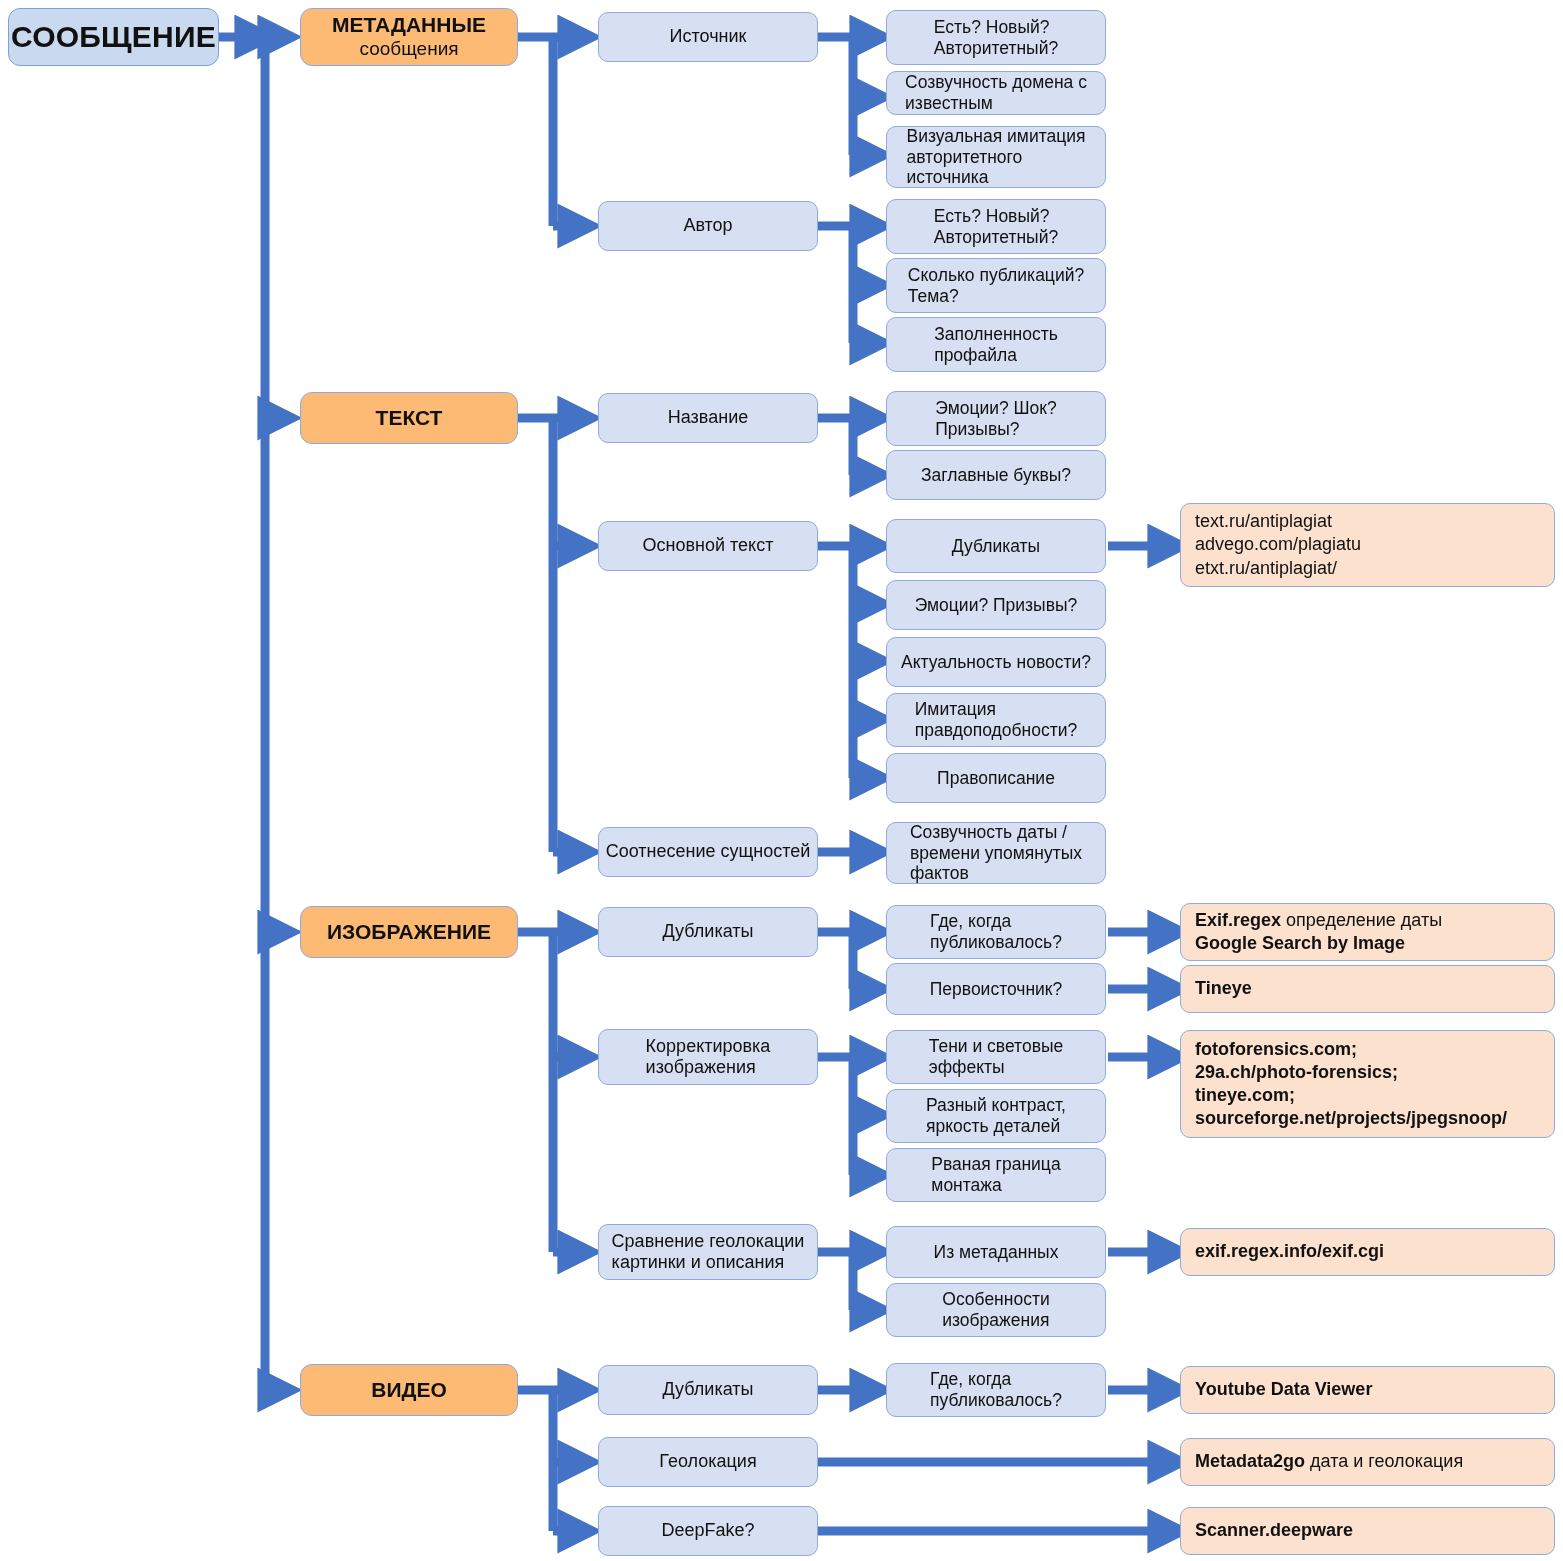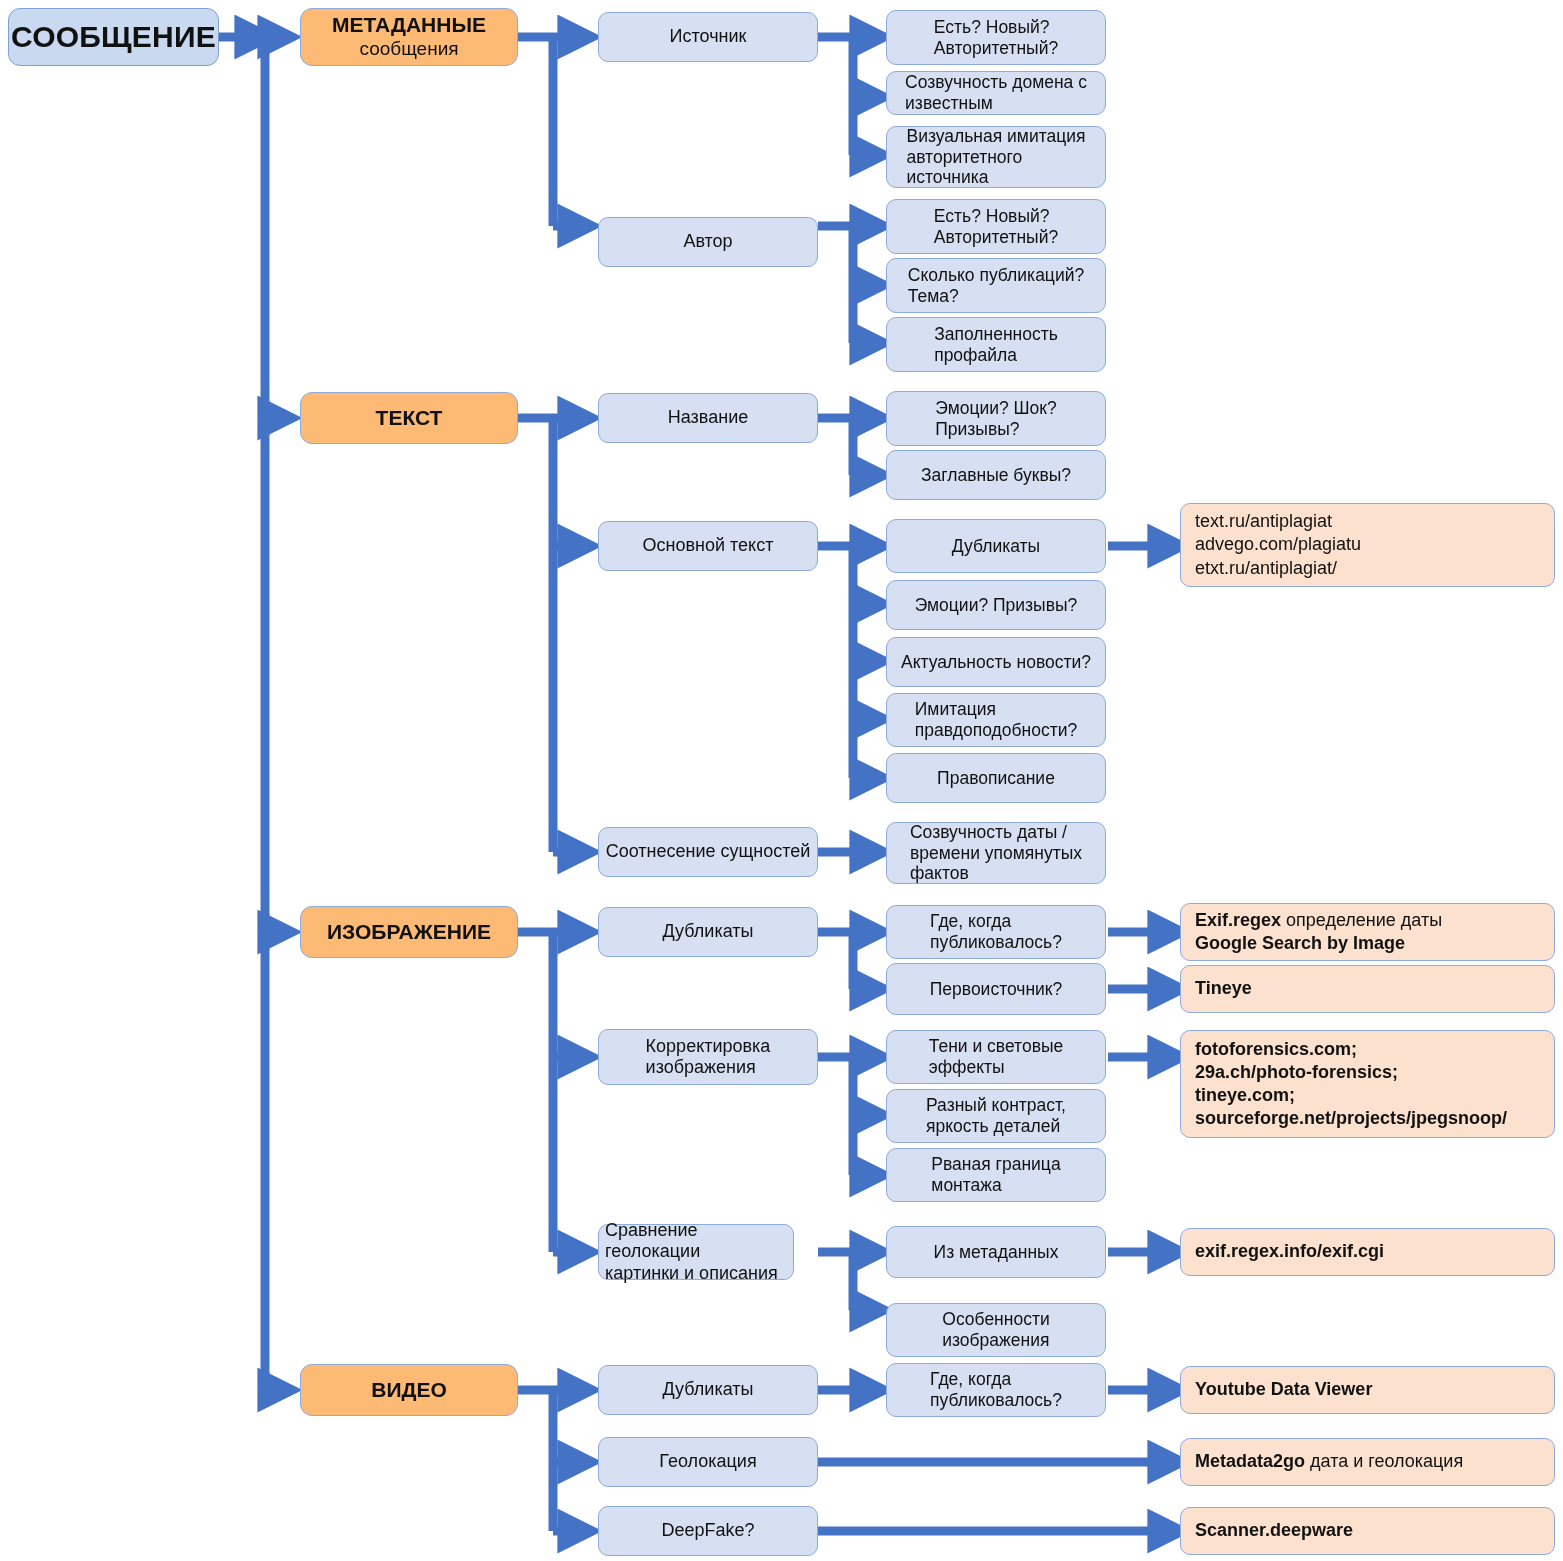--- a/index.html
+++ b/index.html
@@ -188,21 +188,21 @@
     <span class="sub">сообщения</span>
   </div>
 
   <div class="node lvl1" style="left:300px; top:392px; width:218px; height:52px;">ТЕКСТ</div>
 
   <div class="node lvl1" style="left:300px; top:906px; width:218px; height:52px;">ИЗОБРАЖЕНИЕ</div>
 
   <div class="node lvl1" style="left:300px; top:1364px; width:218px; height:52px;">ВИДЕО</div>
 
   <div class="node lvl2" style="left:598px; top:12px; width:220px; height:50px;">Источник</div>
-  <div class="node lvl2" style="left:598px; top:201px; width:220px; height:50px;margin-top:16px;">Автор</div>
+  <div class="node lvl2" style="left:598px; top:201px; width:220px; height:50px;">Автор</div>
 
   <div class="node lvl3" style="left:886px; top:10px; width:220px; height:55px;">Есть? Новый?
 Авторитетный?</div>
   <div class="node lvl3" style="left:886px; top:71px; width:220px; height:44px;">Созвучность домена с
 известным</div>
   <div class="node lvl3" style="left:886px; top:126px; width:220px; height:62px;">Визуальная имитация
 авторитетного
 источника</div>
 
   <div class="node lvl3" style="left:886px; top:199px; width:220px; height:55px;">Есть? Новый?
@@ -227,36 +227,36 @@
 правдоподобности?</div>
   <div class="node lvl3" style="left:886px; top:753px; width:220px; height:50px;">Правописание</div>
 
   <div class="node lvl3" style="left:886px; top:822px; width:220px; height:62px;">Созвучность даты /
 времени упомянутых
 фактов</div>
 
   <div class="node lvl2" style="left:598px; top:907px; width:220px; height:50px;">Дубликаты</div>
   <div class="node lvl2" style="left:598px; top:1029px; width:220px; height:56px;">Корректировка
 изображения</div>
-  <div class="node lvl2" style="left:598px; top:1224px; width:196px; height:56px;">Сравнение геолокации
+  <div class="node lvl2" style="left:598px; top:1224px; width:220px; height:56px;">Сравнение геолокации
 картинки и описания</div>
 
   <div class="node lvl3" style="left:886px; top:905px; width:220px; height:54px;">Где, когда
 публиковалось?</div>
   <div class="node lvl3" style="left:886px; top:963px; width:220px; height:52px;">Первоисточник?</div>
 
   <div class="node lvl3" style="left:886px; top:1030px; width:220px; height:54px;">Тени и световые
 эффекты</div>
   <div class="node lvl3" style="left:886px; top:1089px; width:220px; height:54px;">Разный контраст,
 яркость деталей</div>
   <div class="node lvl3" style="left:886px; top:1148px; width:220px; height:54px;">Рваная граница
 монтажа</div>
 
   <div class="node lvl3" style="left:886px; top:1226px; width:220px; height:52px;">Из метаданных</div>
-  <div class="node lvl3" style="left:886px; top:1283px; width:220px; height:54px;margin-top:20px;">Особенности
+  <div class="node lvl3" style="left:886px; top:1283px; width:220px; height:54px;">Особенности
 изображения</div>
 
   <div class="node lvl2" style="left:598px; top:1365px; width:220px; height:50px;">Дубликаты</div>
   <div class="node lvl2" style="left:598px; top:1437px; width:220px; height:50px;">Геолокация</div>
   <div class="node lvl2" style="left:598px; top:1506px; width:220px; height:50px;">DeepFake?</div>
 
   <div class="node lvl3" style="left:886px; top:1363px; width:220px; height:54px;">Где, когда
 публиковалось?</div>
 
   <div class="node tool" style="left:1180px; top:503px; width:375px; height:84px;">

